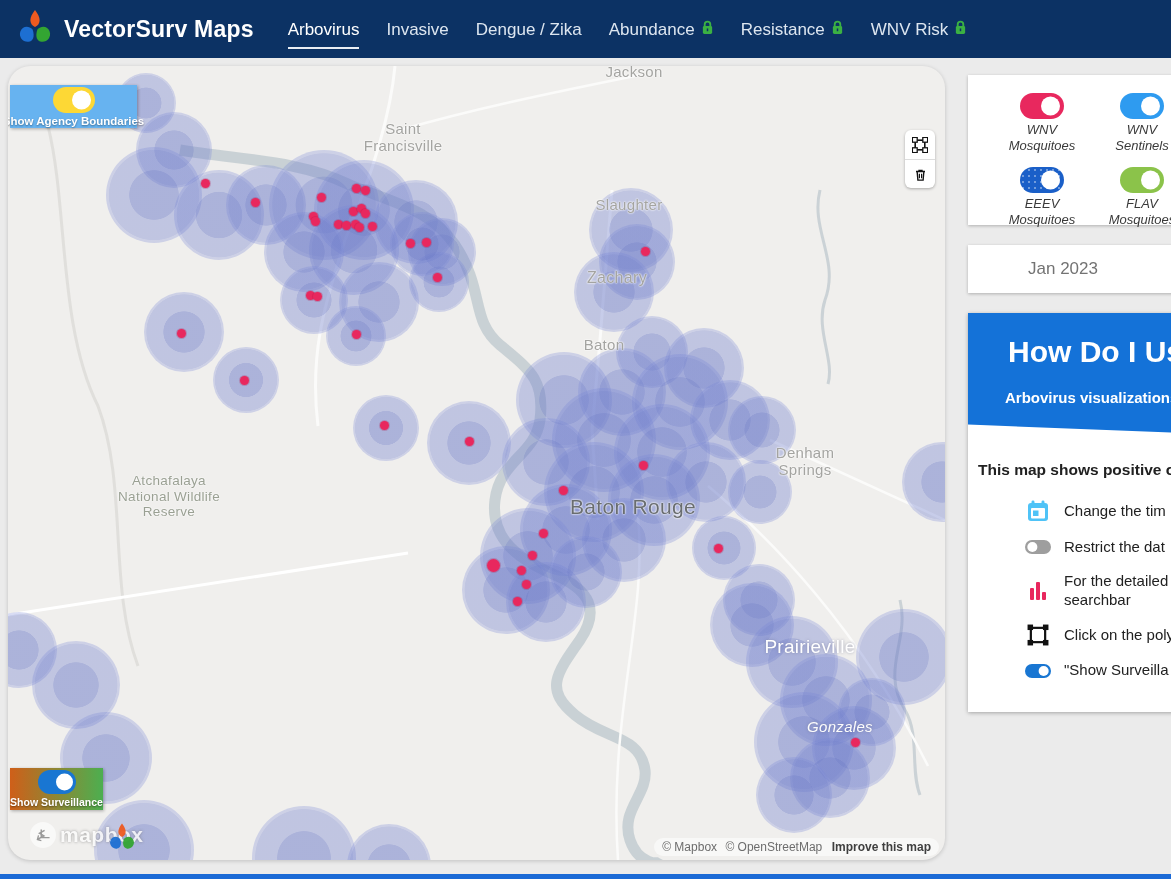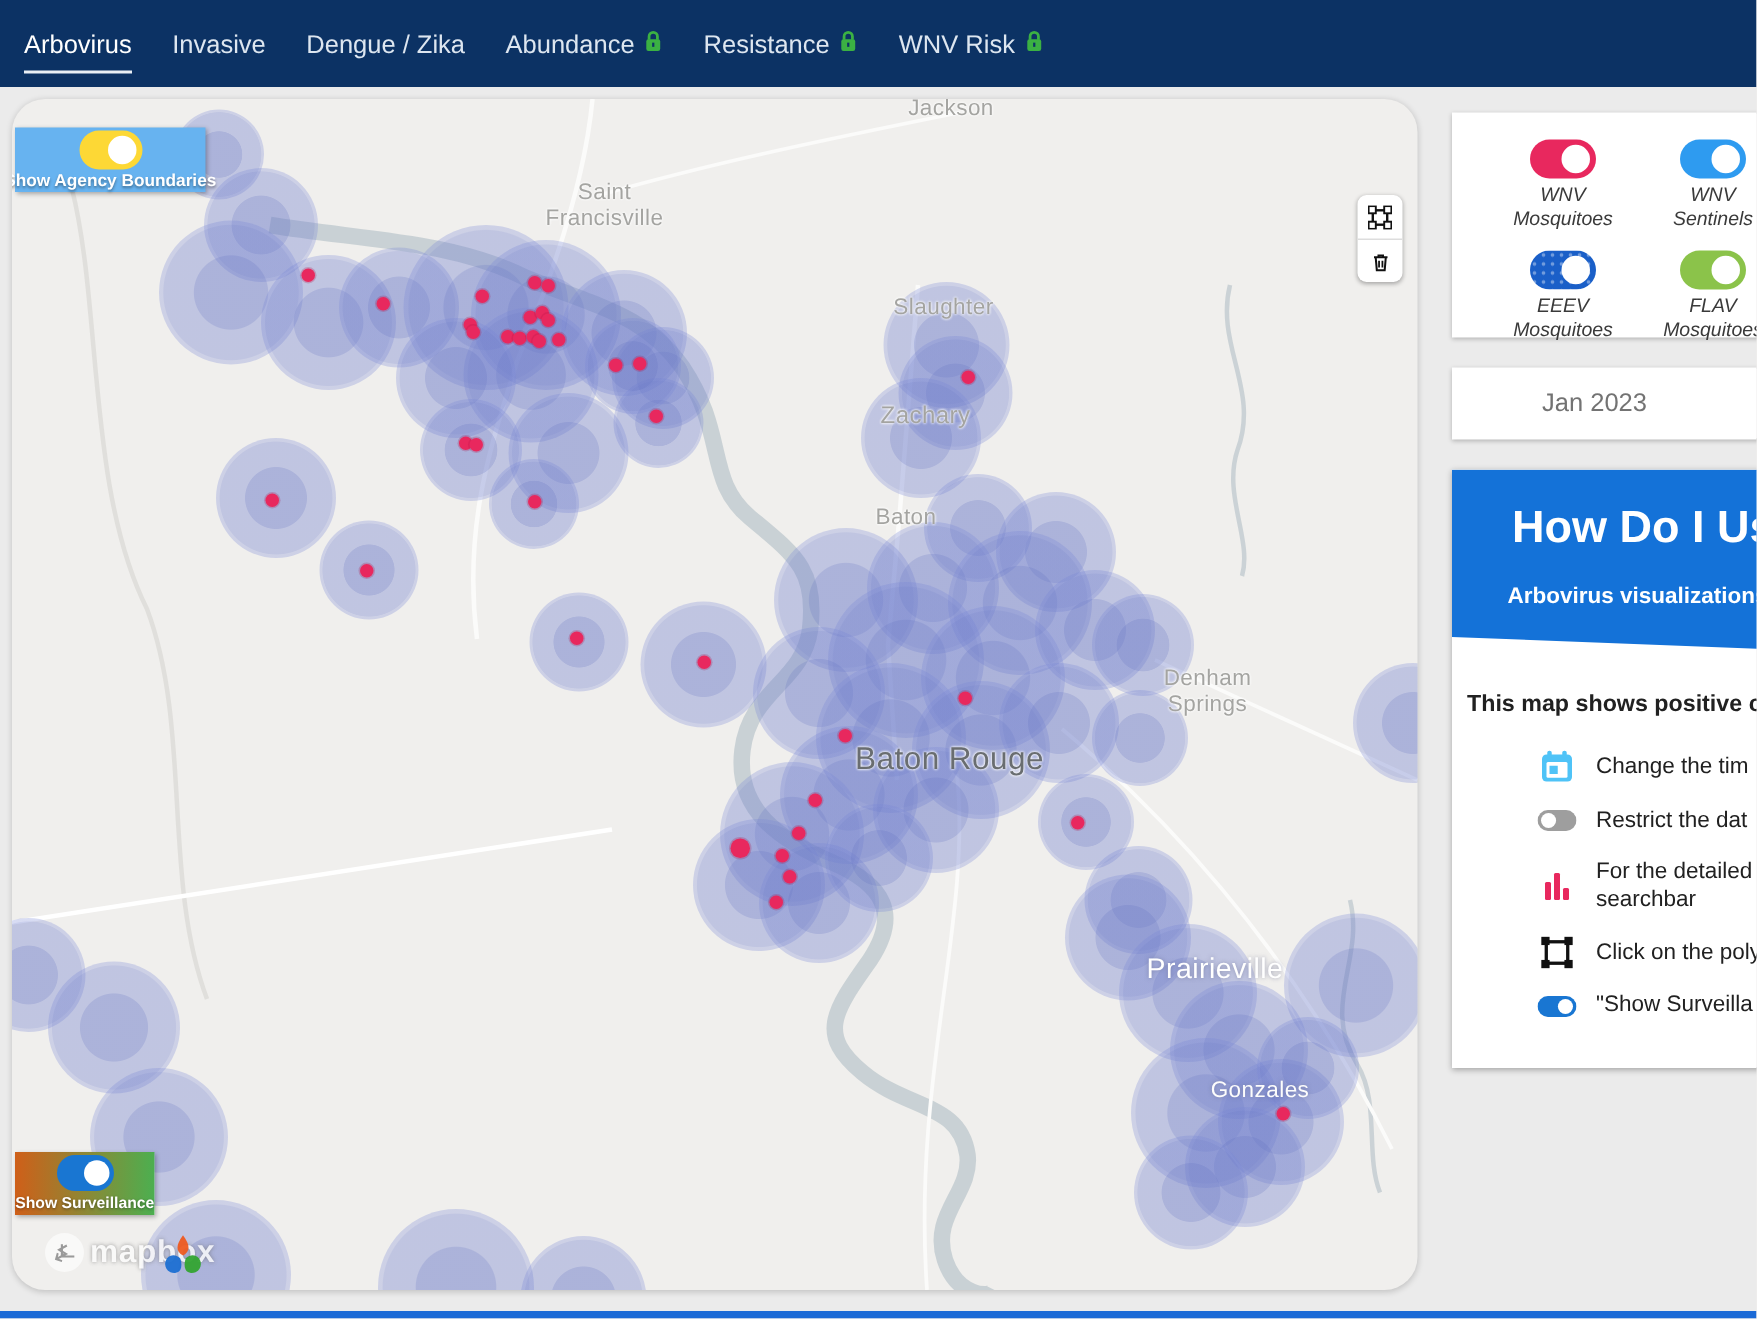--- a/index.html
+++ b/index.html
@@ -87,20 +87,30 @@
   .help-intro{font-size:15.5px;font-weight:bold;color:#212121;white-space:nowrap;margin-bottom:20px}
   .help-row{display:flex;align-items:center;gap:13px;padding-left:47px;margin-bottom:15px}
   .help-row .hicon{width:26px;display:flex;justify-content:center;flex-shrink:0}
   .help-row .htext{font-size:15px;color:#212121;line-height:1.25;white-space:pre;}
   .bottom-bar{position:absolute;left:0;top:874px;width:100%;height:5px;background:var(--bottom);z-index:60}
 </style>
 </head>
 <body>
 
 <div class="navbar">
+  <div class="brand">
+    <span class="logo">
+      <svg width="38" height="38" viewBox="0 0 40 40">
+        <path d="M20 2 C 13.5 10.5, 13.5 16.5, 20 20 C 26.5 16.5, 26.5 10.5, 20 2 Z" fill="#ee5a20"></path>
+        <path d="M17.5 22.5 C 13 18, 6.5 19, 4.5 25 C 2.8 30.5, 7 36, 13 35.5 C 18 35, 20 30, 17.5 22.5 Z" fill="#1d6fd2"></path>
+        <path d="M22.5 22.5 C 27 18, 33.5 19, 35.5 25 C 37.2 30.5, 33 36, 27 35.5 C 22 35, 20 30, 22.5 22.5 Z" fill="#33a532"></path>
+      </svg>
+    </span>
+    <span class="brand-title">VectorSurv Maps</span>
+  </div>
   <div class="tabs" id="tabs">
       <div class="tab active">
         <span>Arbovirus</span>
       </div>
       <div class="tab">
         <span>Invasive</span>
       </div>
       <div class="tab">
         <span>Dengue / Zika</span>
       </div>
@@ -219,21 +229,24 @@
       <div class="place" style="left: 622px; top: 6px; font-size: 15px;">Jackson</div>
       <div class="place" style="left: 391px; top: 71px; font-size: 15px;">Saint
 Francisville</div>
       <div class="place" style="left: 617px; top: 139px; font-size: 15px;">Slaughter</div>
       <div class="place" style="left: 605px; top: 212px; font-size: 16px;">Zachary</div>
       <div class="place" style="left: 592px; top: 279px; font-size: 15px;">Baton</div>
       <div class="place" style="left: 621px; top: 441px; font-size: 21px; color: rgb(105, 109, 112);">Baton Rouge</div>
       <div class="place" style="left: 793px; top: 395px; font-size: 15px;">Denham
 Springs</div>
       <div class="place" style="left: 798px; top: 581px; font-size: 19px; color: rgb(255, 255, 255); text-shadow: rgba(100, 105, 140, 0.6) 0px 0px 3px;">Prairieville</div>
-      <div class="place" style="left: 828px; top: 661px; font-size: 15px; color: rgb(252, 252, 252); text-shadow: rgba(100, 105, 140, 0.6) 0px 0px 3px;">Gonzales</div>
+      <div class="place" style="left: 828px; top: 661px; font-size: 15px; color: rgb(252, 252, 252); text-shadow: rgba(100, 105, 140, 0.6) 0px 0px 3px; font-style: italic;">Gonzales</div>
+      <div class="place" style="left: 157px; top: 430px; font-size: 13.5px; color: rgb(154, 160, 147);">Atchafalaya
+National Wildlife
+Reserve</div>
     </div>
   <div class="dot-layer" id="dots">
       <div class="pdot" style="left: 188.5px; top: 112.5px; width: 9px; height: 9px;"></div>
       <div class="pdot" style="left: 238.5px; top: 131.5px; width: 9px; height: 9px;"></div>
       <div class="pdot" style="left: 304.5px; top: 126.5px; width: 9px; height: 9px;"></div>
       <div class="pdot" style="left: 339.5px; top: 117.5px; width: 9px; height: 9px;"></div>
       <div class="pdot" style="left: 348.5px; top: 119.5px; width: 9px; height: 9px;"></div>
       <div class="pdot" style="left: 336.5px; top: 140.5px; width: 9px; height: 9px;"></div>
       <div class="pdot" style="left: 344.5px; top: 137.5px; width: 9px; height: 9px;"></div>
       <div class="pdot" style="left: 348.5px; top: 142.5px; width: 9px; height: 9px;"></div>
@@ -308,20 +321,25 @@
   </div>
 
   <div class="vs-watermark">
     <svg width="30" height="30" viewBox="0 0 40 40">
       <path d="M20 2 C 13.5 10.5, 13.5 16.5, 20 20 C 26.5 16.5, 26.5 10.5, 20 2 Z" fill="#ee5a20"></path>
       <path d="M17.5 22.5 C 13 18, 6.5 19, 4.5 25 C 2.8 30.5, 7 36, 13 35.5 C 18 35, 20 30, 17.5 22.5 Z" fill="#1d6fd2"></path>
       <path d="M22.5 22.5 C 27 18, 33.5 19, 35.5 25 C 37.2 30.5, 33 36, 27 35.5 C 22 35, 20 30, 22.5 22.5 Z" fill="#33a532"></path>
     </svg>
   </div>
 
+  <div class="attribution">
+    <span>© Mapbox</span>
+    <span style="margin-left:5px">© OpenStreetMap</span>
+    <span class="improve">Improve this map</span>
+  </div>
 </div>
 
 <div class="legend-card" id="legend">
     <div class="legend-item">
       <span class="pill legend-pill" style="background-color: rgb(232, 40, 94);">
         <span class="knob"></span>
       </span>
       <span class="legend-label" style="white-space: pre-line;">WNV
 Mosquitoes</span>
     </div>

